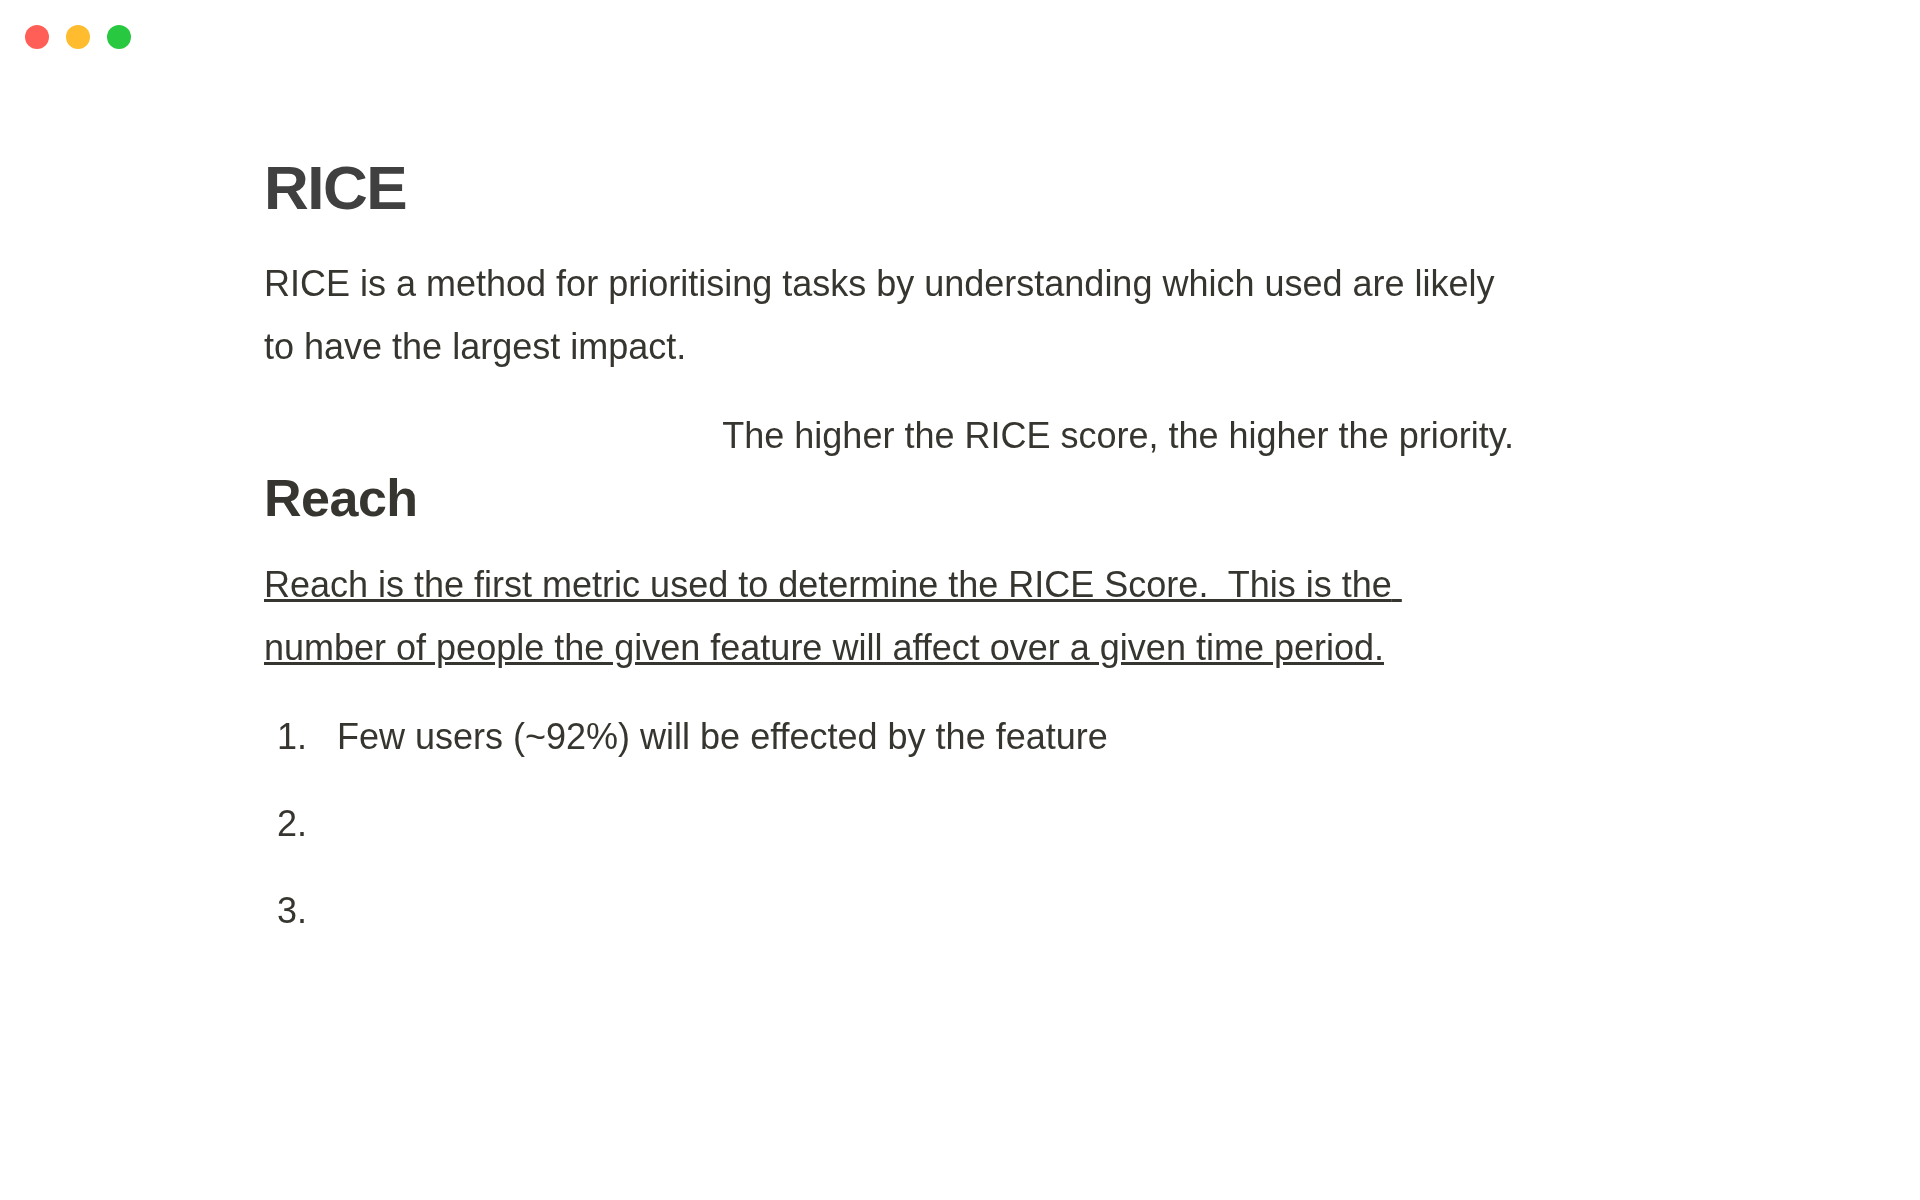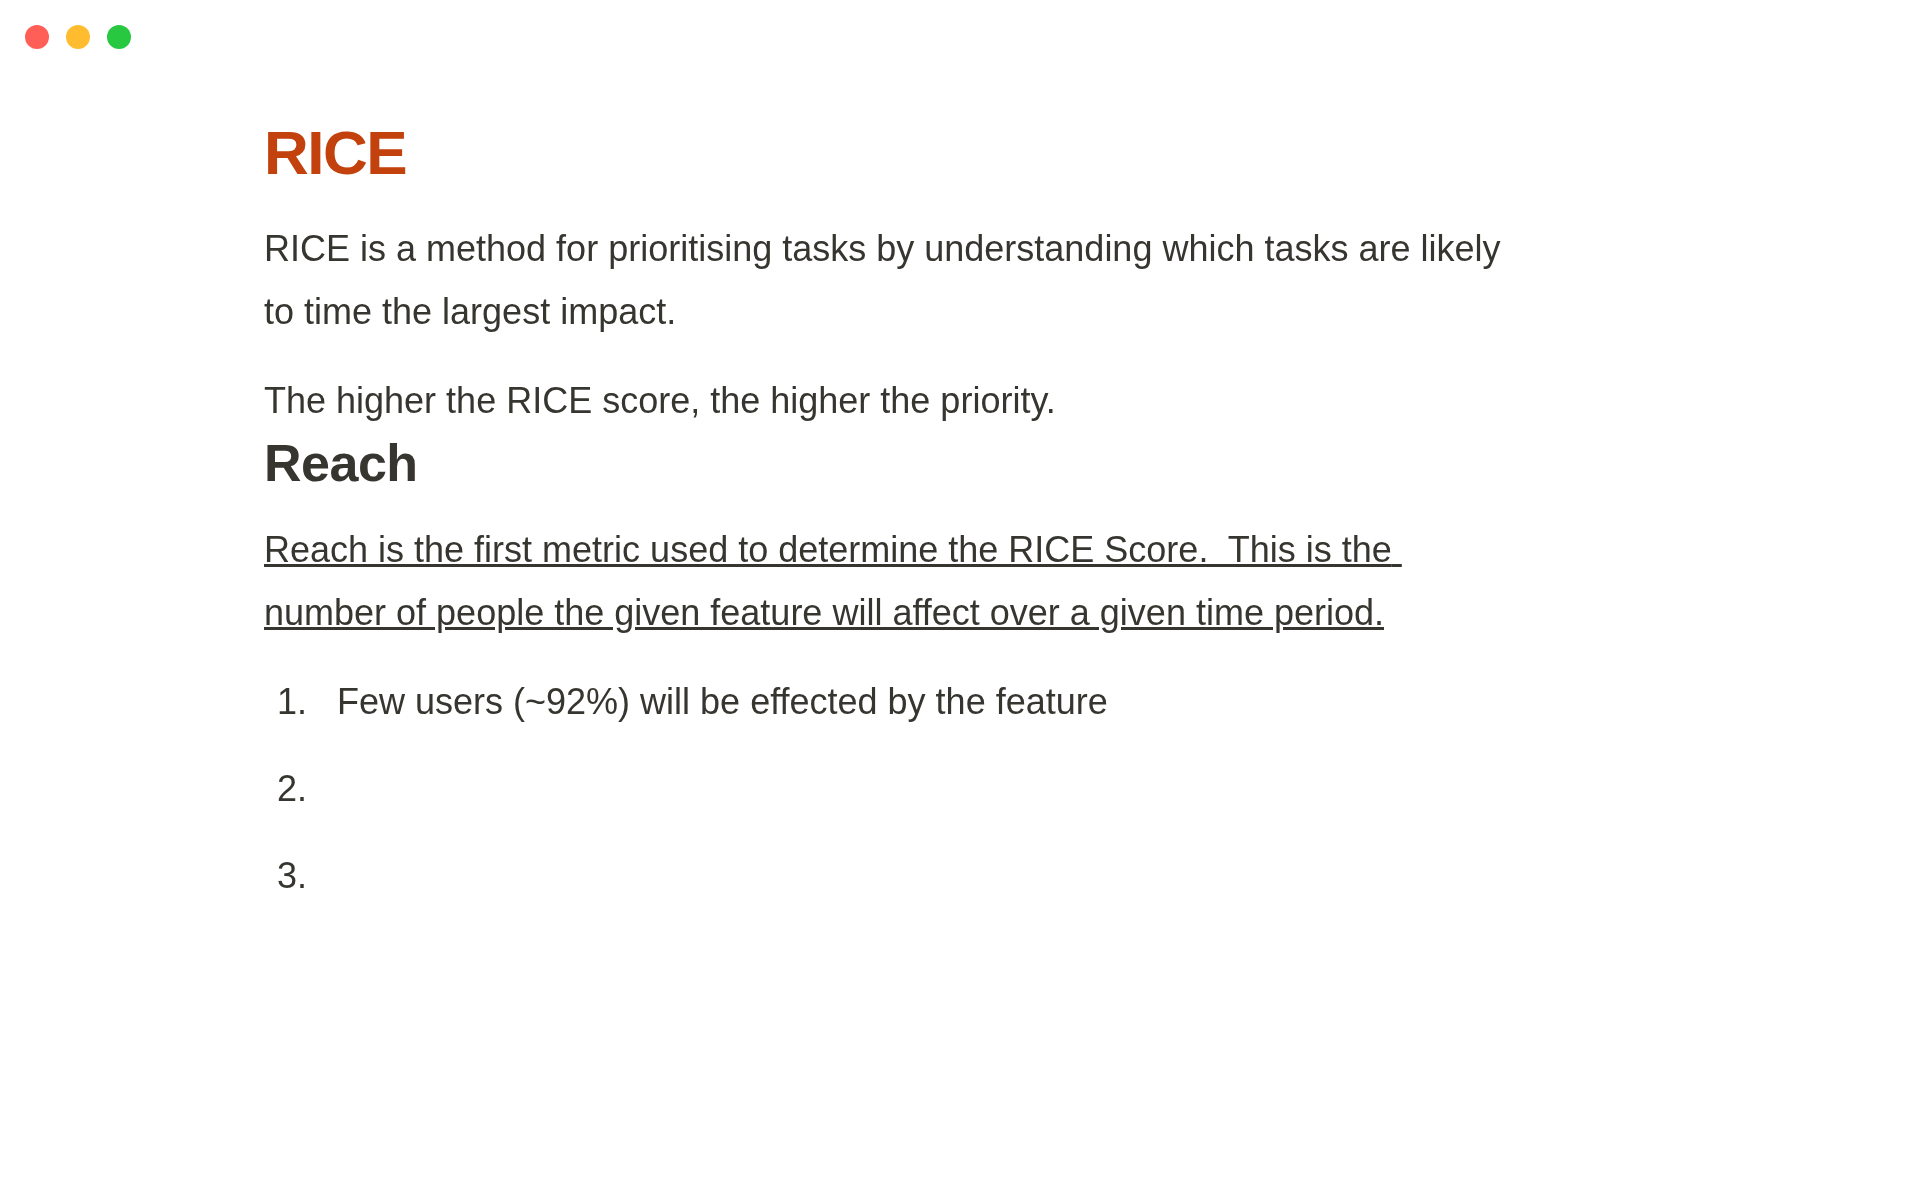--- a/index.html
+++ b/index.html
@@ -37,31 +37,32 @@
     top: 0;
     left: 264px;
     width: 1250px;
     padding-top: 116px;
   }
   .page-title {
     font-size: 62px;
     font-weight: 700;
     line-height: 74px;
     letter-spacing: -1.5px;
-    color: #c2410c;
+    color: #404040;
+    margin-top: 35px;
   }
   .para {
     font-size: 36px;
     line-height: 63px;
     white-space: pre-wrap;
     color: #37352f;
   }
   .para.p1 { margin-top: 27px; }
   .para.p2 { margin-top: 24px; }
-  .para.p3 { margin-top: 26px; }
+  .para.p3 { margin-top: 26px; text-align: right; }
   .section-heading {
     font-size: 52px;
     font-weight: 700;
     line-height: 62px;
     letter-spacing: -0.5px;
     color: #37352f;
   }
   .para.section-body { margin-top: 24px; text-decoration: underline; }
   .ordered-list {
     margin-top: 26px;
@@ -89,21 +90,21 @@
     <div class="traffic-light" style="background:#ff5f57"></div>
     <div class="traffic-light" style="background:#febc2e"></div>
     <div class="traffic-light" style="background:#28c840"></div>
   </div>
 </div>
 
 <div class="content">
 
   <div class="page-title">RICE</div>
 
-  <div class="para p1">RICE is a method for prioritising tasks by understanding which tasks are likely to time the largest impact.</div>
+  <div class="para p1">RICE is a method for prioritising tasks by understanding which used are likely to have the largest impact.</div>
 
 
   <div class="para p3">The higher the RICE score, the higher the priority.</div>
 
   <div class="section-heading">Reach</div>
 
   <div class="para section-body">Reach is the first metric used to determine the RICE Score.  This is the number of people the given feature will affect over a given time period.</div>
 
   <div class="ordered-list">
 

